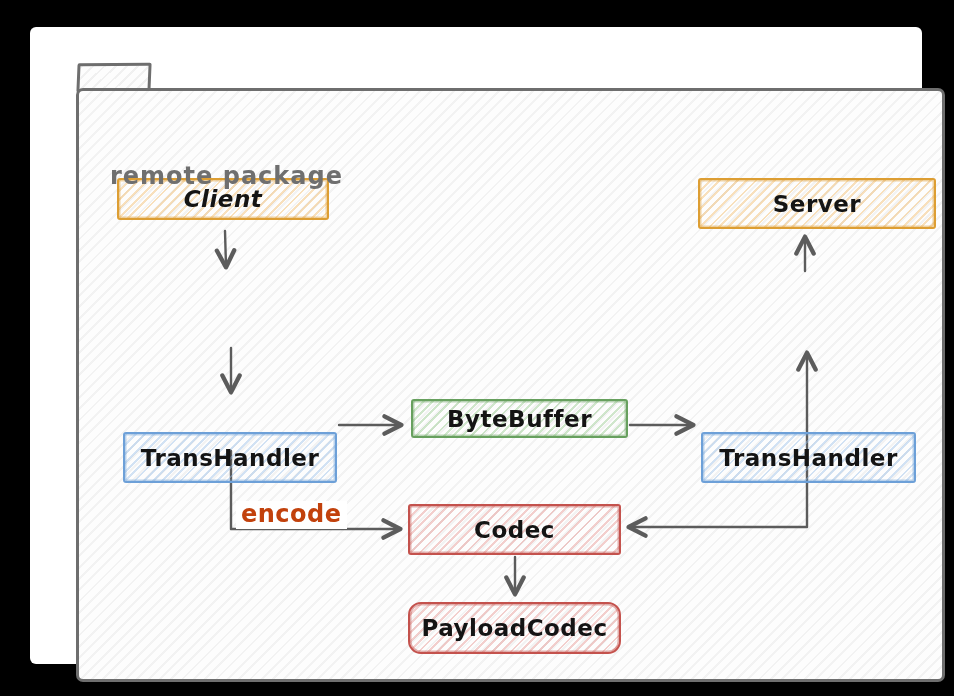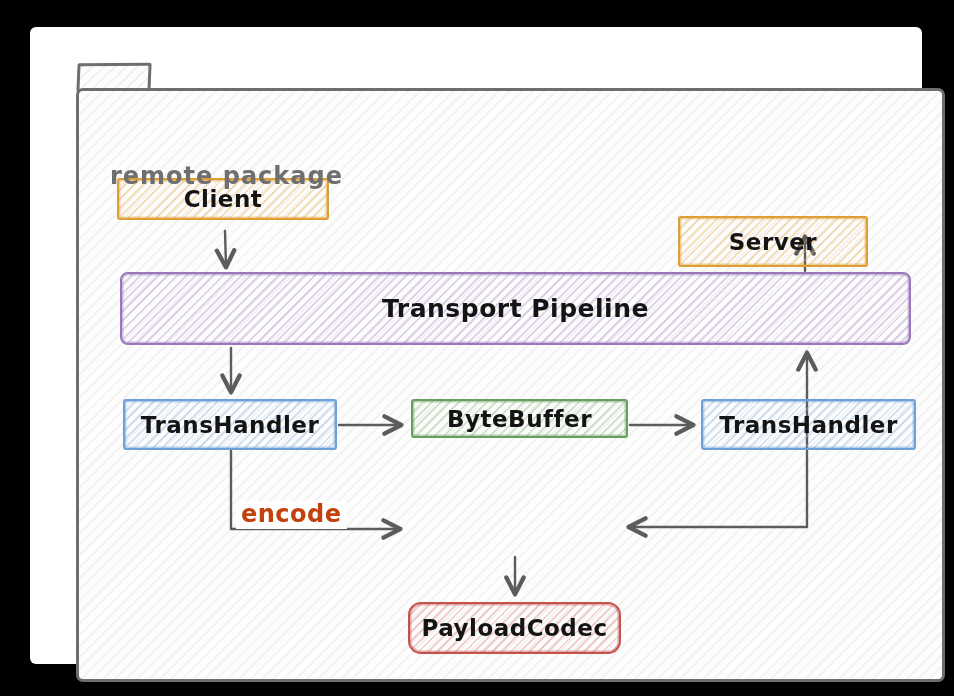--- a/index.html
+++ b/index.html
@@ -76,33 +76,34 @@
   .node.purple {
     border: 2.5px solid #9a77ba;
     box-shadow: inset 0 0 0 1.5px rgba(154,119,186,0.45);
     background: repeating-linear-gradient(135deg, rgba(183,152,212,0.40) 0 2px, rgba(255,255,255,0) 2px 6.5px);
     border-radius: 8px;
   }
   .node.blue {
     border: 2.5px solid #6da0d8;
     box-shadow: inset 0 0 0 1.5px rgba(109,160,216,0.45);
     background: repeating-linear-gradient(135deg, rgba(151,189,231,0.42) 0 2px, rgba(255,255,255,0) 2px 6.5px);
+    margin-top: 33px;
   }
   .node.green {
     border: 2.5px solid #67a05e;
     box-shadow: inset 0 0 0 1.5px rgba(103,160,94,0.45);
     background: repeating-linear-gradient(135deg, rgba(141,197,131,0.40) 0 2px, rgba(255,255,255,0) 2px 6.5px);
   }
   .node.red {
     border: 2.5px solid #c4524d;
     box-shadow: inset 0 0 0 1.5px rgba(196,82,77,0.45);
     background: repeating-linear-gradient(135deg, rgba(226,133,128,0.38) 0 2px, rgba(255,255,255,0) 2px 6.5px);
   }
-  #node-client        { left: 87px;  top: 151px; width: 212px; height: 42px; }
-  #node-server        { left: 648px; top: 151px; width: 190px; height: 51px; margin-top: 38px; }
+  #node-client        { left: 87px;  top: 151px; width: 212px; height: 42px; font-style: italic; }
+  #node-server        { left: 668px; top: 151px; width: 238px; height: 51px; }
   #node-pipeline      { left: 90px;  top: 245px; width: 791px; height: 73px; font-size: 25px; }
   #node-transhandler-left  { left: 93px;  top: 372px; width: 214px; height: 51px; }
   #node-bytebuffer    { left: 381px; top: 372px; width: 217px; height: 39px; }
   #node-transhandler-right { left: 671px; top: 372px; width: 215px; height: 51px; }
   #node-codec         { left: 378px; top: 477px; width: 213px; height: 51px; }
   #node-payloadcodec  { left: 378px; top: 575px; width: 213px; height: 52px; border-radius: 13px; }
   
   svg.edges {
     position: absolute;
     left: 0; top: 0;
@@ -152,31 +153,31 @@
         <path d="M485,530 L485,566" marker-end="url(#ah)"></path>
       </g>
     </svg>
 
     <div class="node orange" id="node-client">
       <span>Client</span>
     </div>
     <div class="node orange" id="node-server">
       <span>Server</span>
     </div>
-    <div class="node purple" id="node-pipeline">
-      <span>Transport Pipeline</span>
-    </div>
     <div class="node blue" id="node-transhandler-left">
       <span>TransHandler</span>
     </div>
     <div class="node green" id="node-bytebuffer">
       <span>ByteBuffer</span>
     </div>
     <div class="node blue" id="node-transhandler-right">
       <span>TransHandler</span>
+    </div>
+    <div class="node red" id="node-codec">
+      <span>Codec</span>
     </div>
     <div class="node red" id="node-payloadcodec">
       <span>PayloadCodec</span>
     </div>
 
     <div class="edge-label" id="label-encode">encode</div>
 
   </div>
 </div>
 

